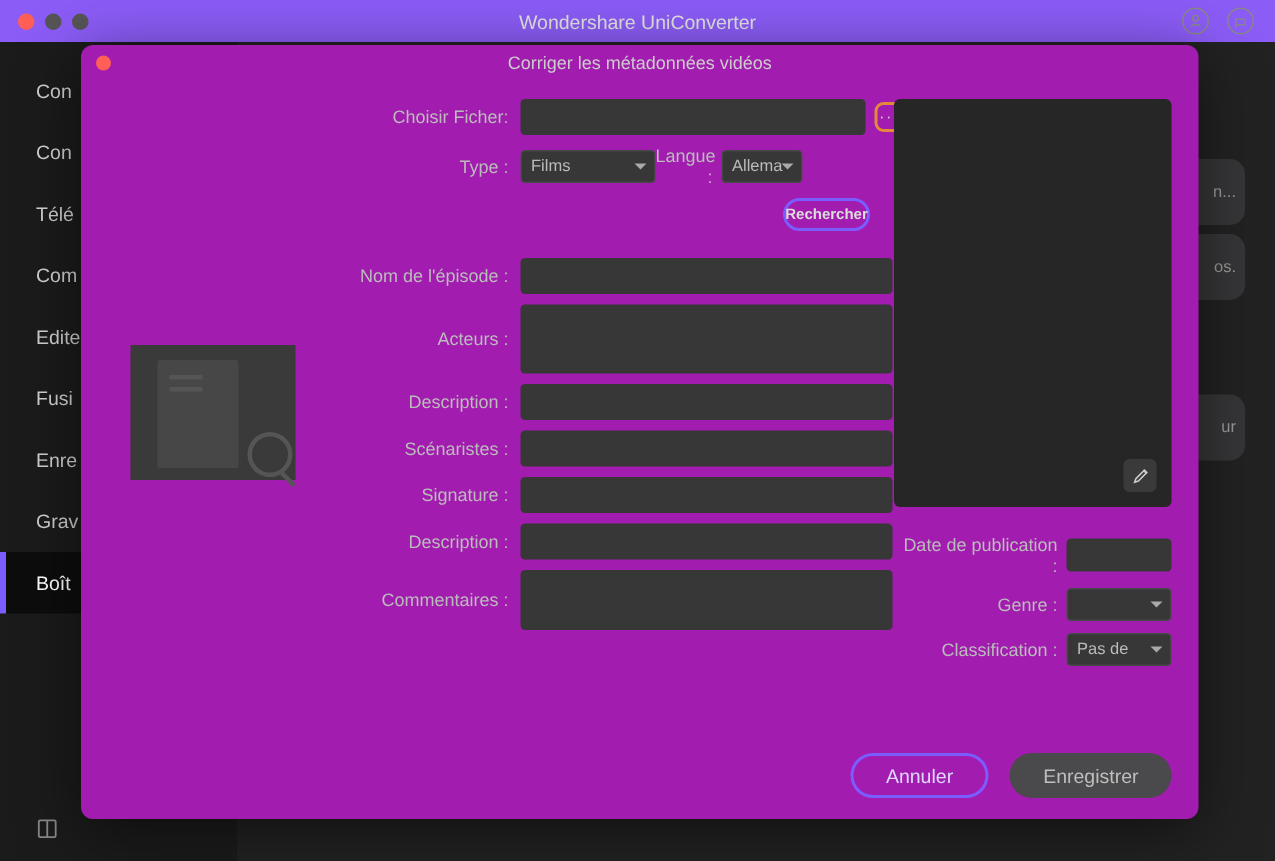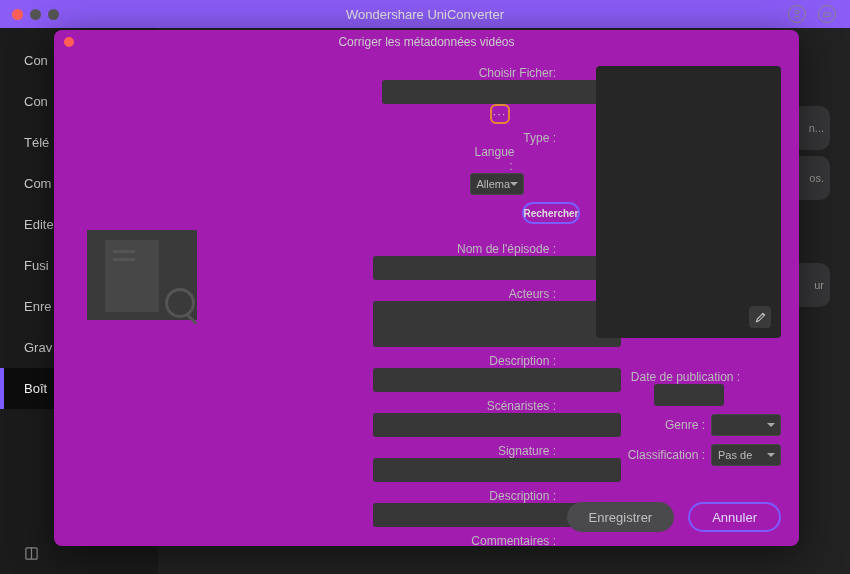--- a/index.html
+++ b/index.html
@@ -37,21 +37,21 @@
   
   .thumb-area { width: 140px; height: 138px; margin-top: 140px; display:flex; align-items:center; justify-content:center; }
   .thumb-ph { width: 110px; height: 90px; background: #3a3a3b; position: relative; display:flex;}
   .thumb-ph .sheet { width:54px; height:72px; background:#474748; margin-top:10px; margin-left:18px; border-radius:2px; position:relative;}
   .thumb-ph .sheet::before { content:""; position:absolute; left:8px; top:10px; width:22px; height:3px; background:#555;}
   .thumb-ph .sheet::after { content:""; position:absolute; left:8px; top:18px; width:22px; height:3px; background:#555;}
   .thumb-ph .mag { position:absolute; right:2px; bottom:2px; width:30px; height:30px; border:3px solid #555; border-radius:50%;}
   .thumb-ph .mag::after { content:""; position:absolute; right:-6px; bottom:-6px; width:12px; height:3px; background:#555; transform:rotate(45deg);}
 
   .form-area { flex: 1; position: relative; }
-  .row { display: flex; align-items: center; margin-bottom: 7px; flex-direction: column; }
+  .row { display: flex; align-items: center; margin-bottom: 7px; }
   .row .lbl { width: 135px; text-align: right; font-size: 12px; color: #bbb; padding-right: 8px; }
   .row .inp { width: 230px; height: 24px; background: #373738; border: none; border-radius: 3px; color: #ddd; font-size: 11px; padding: 0 6px; }
   .row .inp.tall { height: 46px; }
   .row .sel { width: 90px; height: 22px; background: #373738; border: 1px solid #474748; border-radius: 3px; color: #bbb; font-size: 11px; padding: 0 18px 0 6px; position: relative; display:flex; align-items:center;}
   .chev { position:absolute; right:5px; top:50%; transform:translateY(-50%); width:0; height:0; border-left:4px solid transparent; border-right:4px solid transparent; border-top:4px solid #aaa;}
   
   .browse-btn { width: 20px; height: 20px; border: 2px solid #e28a3a; border-radius: 6px; margin-left: 6px; display: flex; align-items: center; justify-content: center; color: #ccc; font-size: 11px; letter-spacing: 1px; cursor:pointer;}
   
   .search-btn { width: 58px; height: 22px; border: 2px solid #7a5cff; border-radius: 12px; color: #ddd; font-size: 10px; display:flex; align-items:center; justify-content:center; cursor:pointer; margin-left: 310px; margin-top:6px; margin-bottom: 18px; font-weight: bold;}
   
@@ -162,20 +162,24 @@
     </div>
 
     <div class="form-area">
       <div class="row">
         <div class="lbl">Choisir Ficher:</div>
         <input class="inp" style="">
         <div class="browse-btn">···</div>
       </div>
       <div class="row">
         <div class="lbl">Type :</div>
+        <div class="sel">
+            <span>Films</span>
+            <span class="chev"></span>
+          </div>
         <div style="width:44px;text-align:right;font-size:12px;color:#bbb;padding-right:6px;">Langue :</div>
         <div class="sel" style="width:54px;">
             <span>Allema</span>
             <span class="chev"></span>
           </div>
       </div>
       <div class="search-btn">Rechercher</div>
 
       <div class="row">
         <div class="lbl">Nom de l'épisode :</div>
@@ -207,21 +211,21 @@
       </div>
 
       <div class="right-panel">
         <div class="preview-box">
           <div class="edit-ic">
             <svg viewBox="0 0 16 16">
                 <path d="M3 13l1-3 7-7 2 2-7 7-3 1z M10 3l3 3" fill="none" stroke="#ccc" stroke-width="1.3"></path>
               </svg>
           </div>
         </div>
-        <div class="meta-row" style="margin-top:32px;flex-direction:column;">
+        <div class="meta-row" style="margin-top:18px;">
           <div class="mlbl">Date de publication :</div>
           <input class="minp" style="">
         </div>
         <div class="meta-row">
           <div class="mlbl">Genre :</div>
           <div class="msel">
               <span class="chev"></span>
             </div>
         </div>
         <div class="meta-row">
@@ -229,16 +233,16 @@
           <div class="msel">
               <span>Pas de</span>
               <span class="chev"></span>
             </div>
         </div>
       </div>
     </div>
   </div>
 
   <div class="footer-btns">
+    <div class="btn cancel">Annuler</div>
     <div class="btn save">Enregistrer</div>
-    <div class="btn cancel">Annuler</div>
   </div>
 </div>
 
 </body></html>

